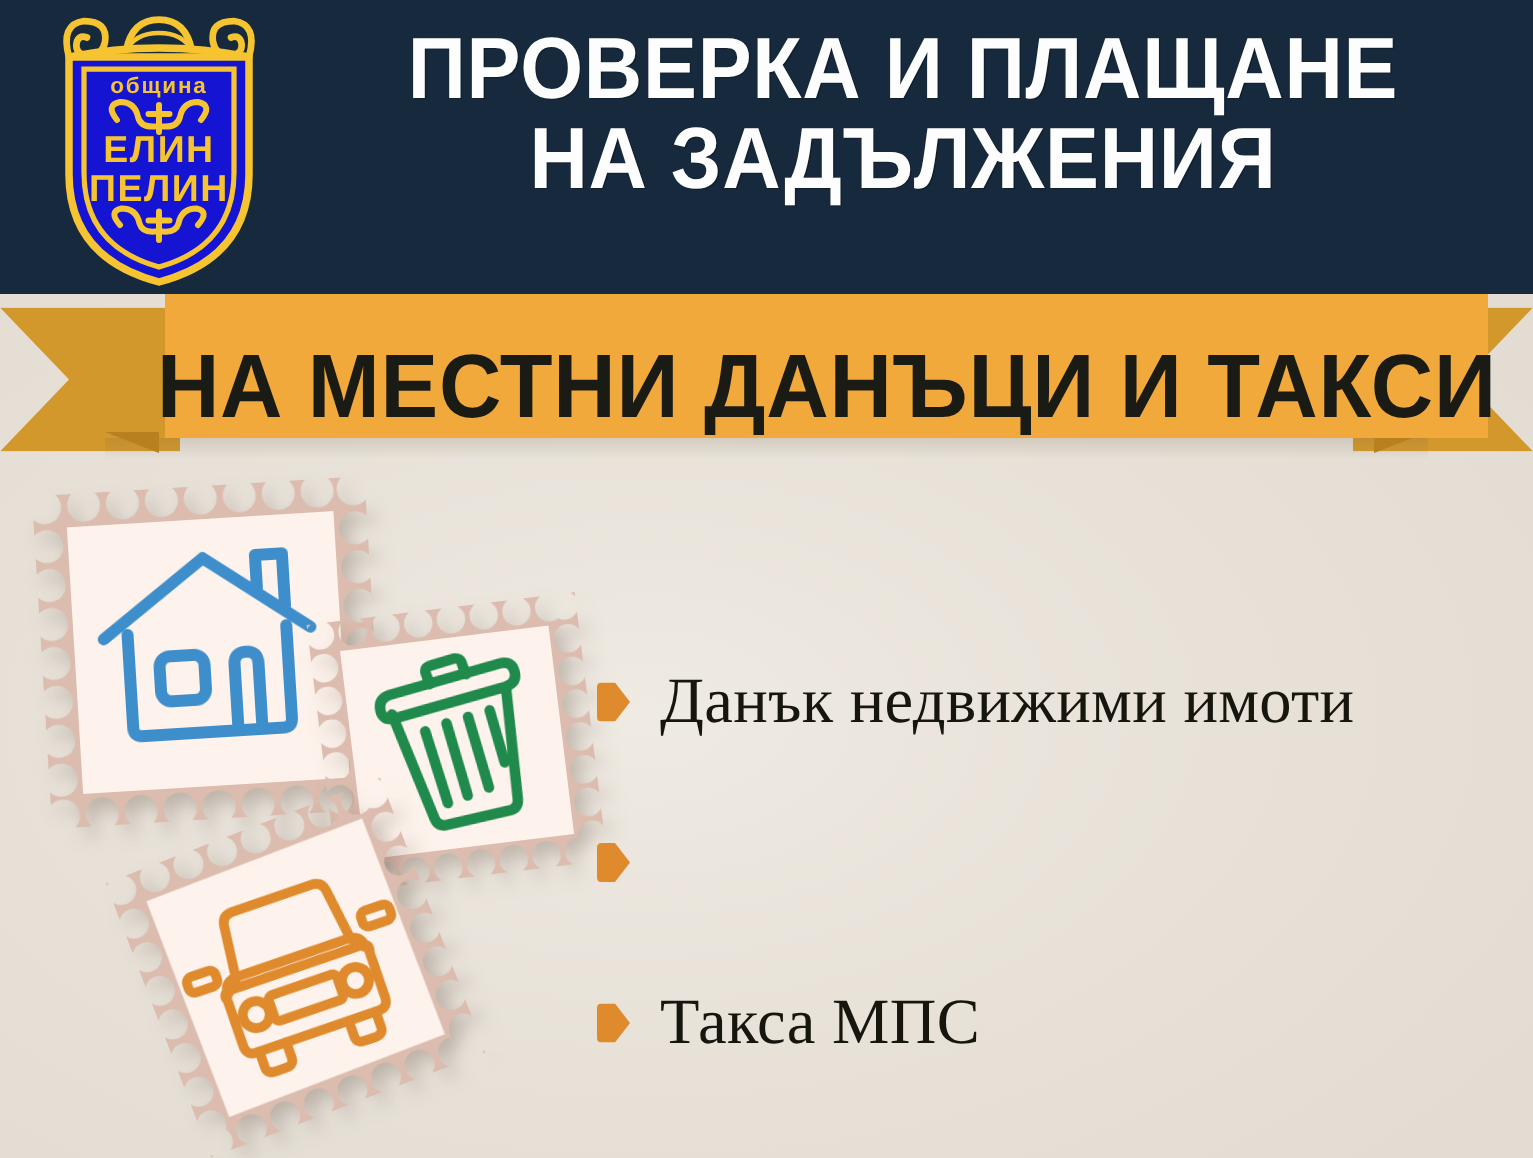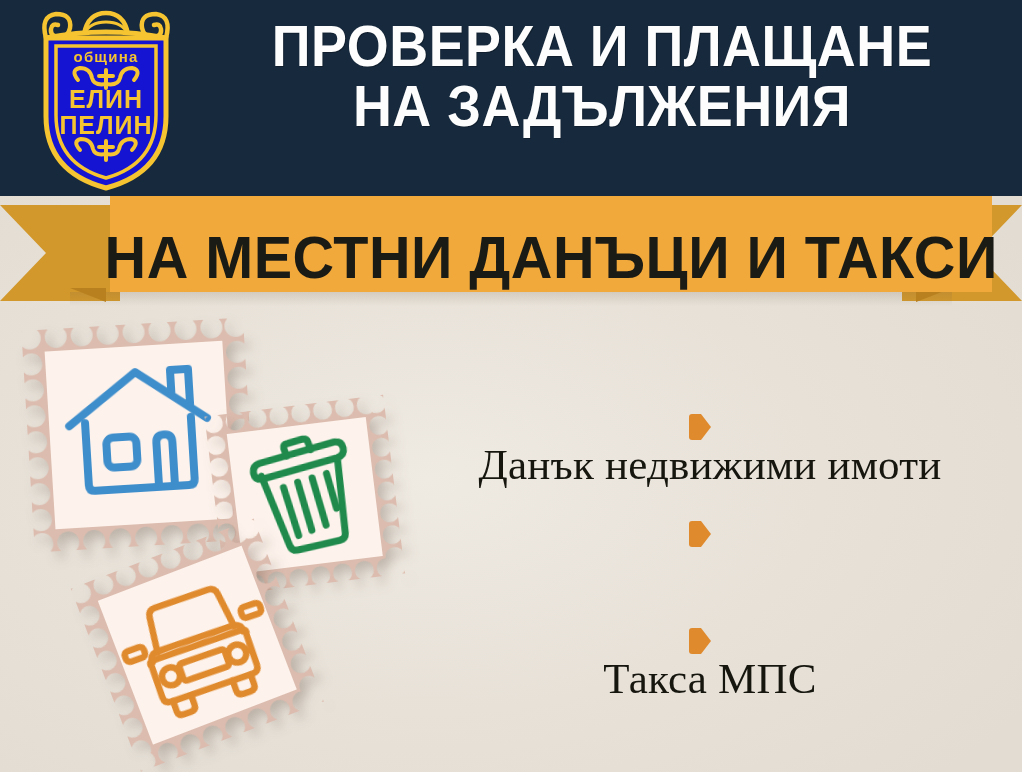--- a/index.html
+++ b/index.html
@@ -79,21 +79,21 @@
 
   
   .stamps { position:absolute; left:0; top:300px; width:420px; height:472px; z-index:3; }
   .stamp { position:absolute; filter:drop-shadow(5px 7px 6px rgba(90,70,55,0.30)); }
   .stamp-house { left:14px;  top:10px;  transform:rotate(-3.5deg); }
   .stamp-trash { left:205px; top:95px;  transform:rotate(-7deg); }
   .stamp-car   { left:88px;  top:235px; transform:rotate(-21deg); }
 
   
   .bullets { position:absolute; left:398px; top:414px; width:624px; z-index:4; }
-  .bullet-row { display:flex; align-items:center; height:107px;flex-direction:column; }
+  .bullet-row { display:flex; align-items:center; height:107px; }
   .bullet-mark { width:22px; height:26px; flex:0 0 22px; margin-right:20px; }
   .bullet-label {
     font-family:"Liberation Serif", serif;
     font-size:43px;
     color:#16160f;
     white-space:nowrap;
     letter-spacing:0.2px;
   }
 </style>
 </head>

